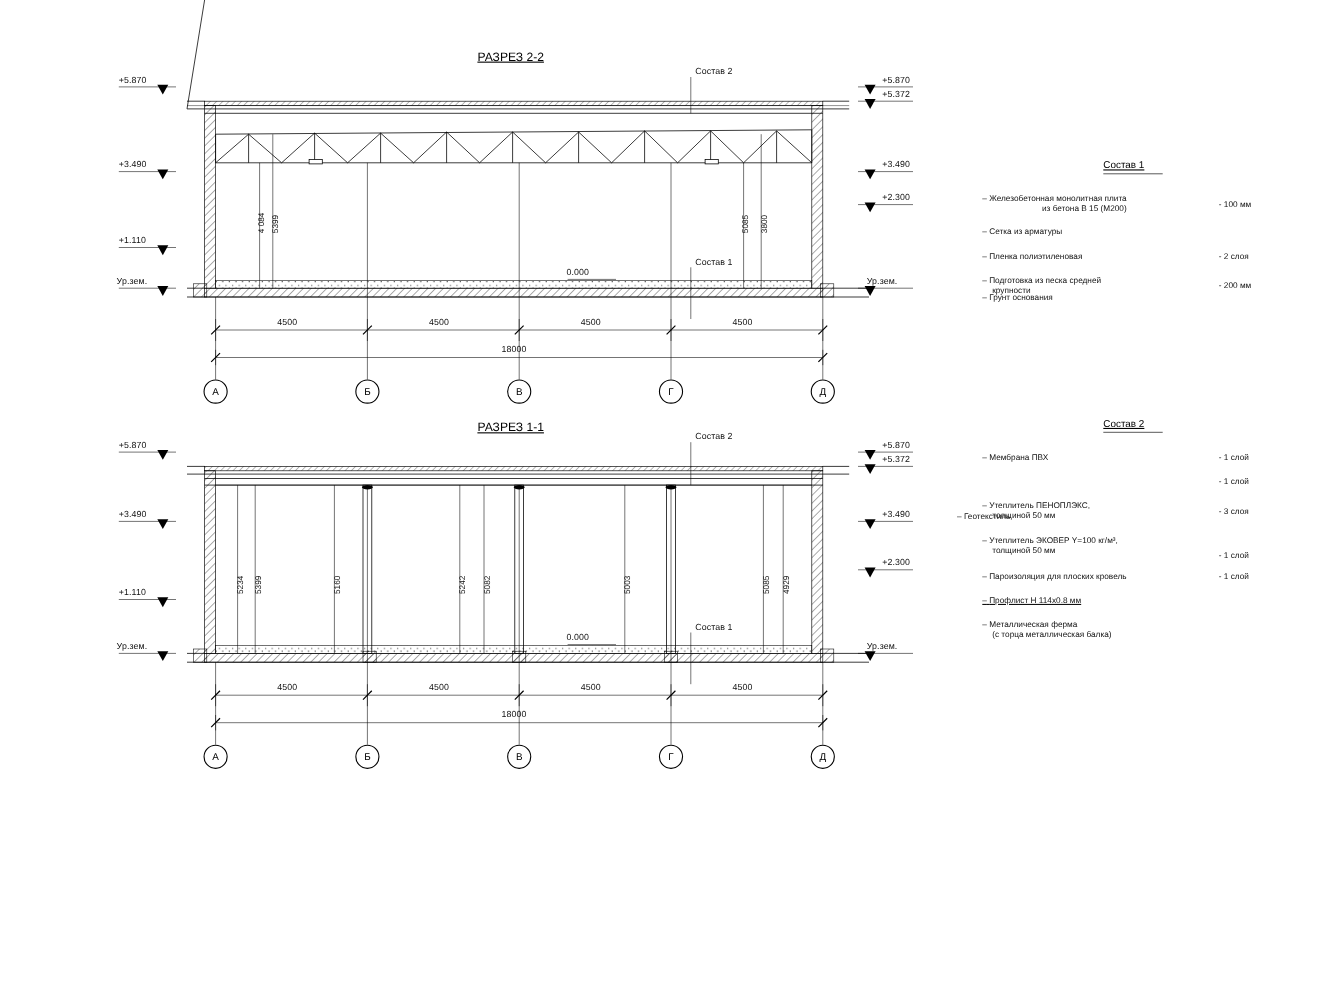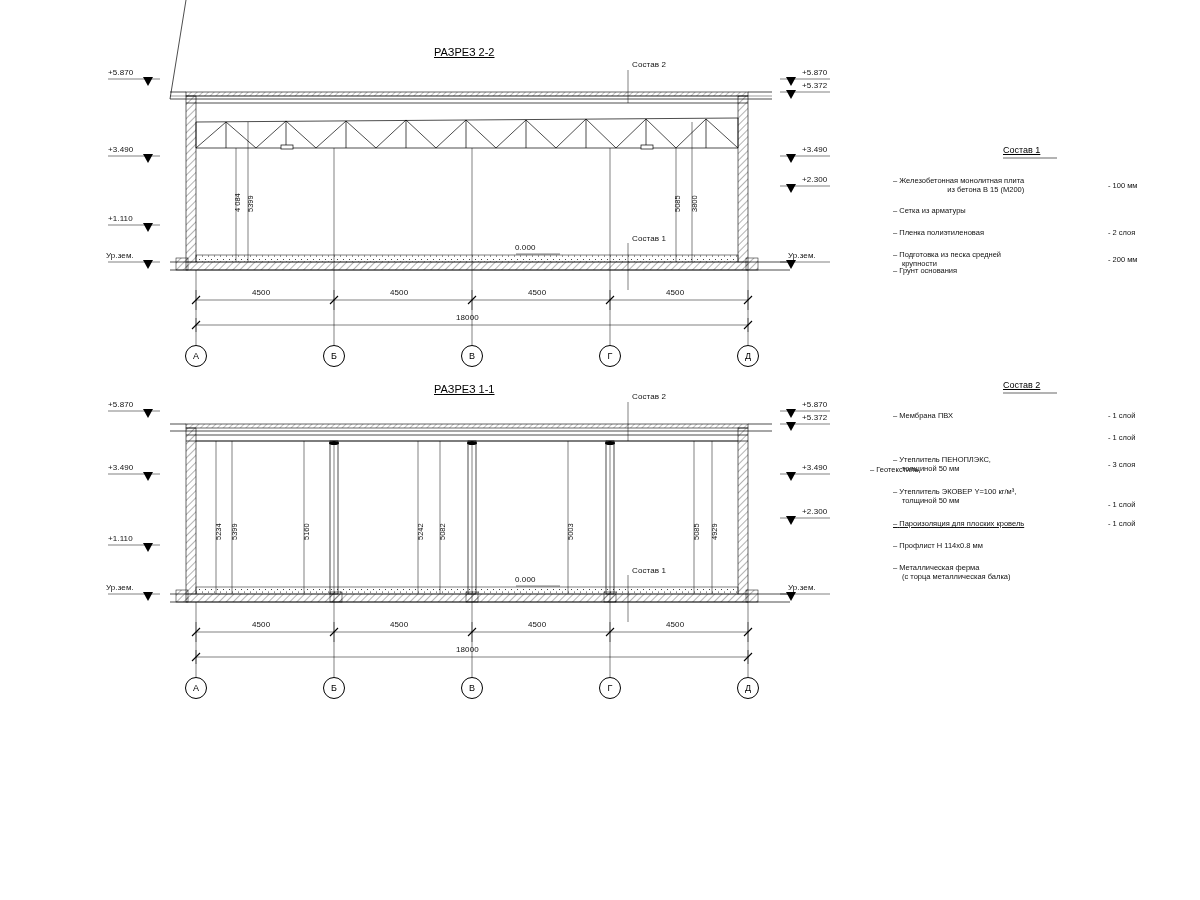--- a/index.html
+++ b/index.html
@@ -382,27 +382,27 @@
   </div>
   <div class="specval" style="left:1108px;top:460px;text-align:center;">- 3 слоя</div>
 
   <div class="specline" style="left:893px;top:487px;">
     <span>–</span>
     <span>Утеплитель ЭКОВЕР Y=100 кг/м³,</span><br>
     <span style="margin-left:9px">толщиной 50 мм</span>
   </div>
   <div class="specval" style="left:1108px;top:500px;">- 1 слой</div>
 
-  <div class="specline" style="left:893px;top:519px;text-decoration:underline;">
+  <div class="specline" style="left:893px;top:519px;">
     <span>–</span>
     <span>Пароизоляция для плоских кровель</span>
   </div>
   <div class="specval" style="left:1108px;top:519px;">- 1 слой</div>
 
-  <div class="specline" style="left:893px;top:541px;">
+  <div class="specline" style="left:893px;top:541px;text-decoration:underline;">
     <span>–</span>
     <span>Профлист Н 114х0.8 мм</span>
   </div>
 
   <div class="specline" style="left:893px;top:563px;">
     <span>–</span>
     <span>Металлическая ферма</span><br>
     <span style="margin-left:9px">(с торца металлическая балка)</span>
   </div>
 

